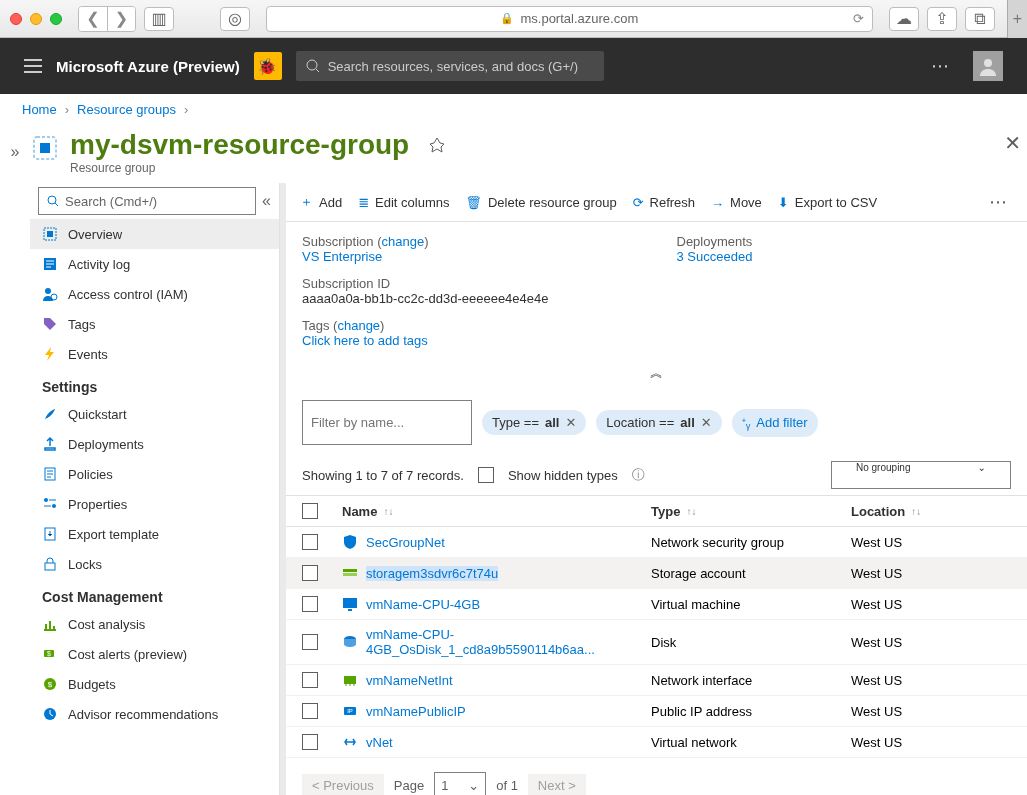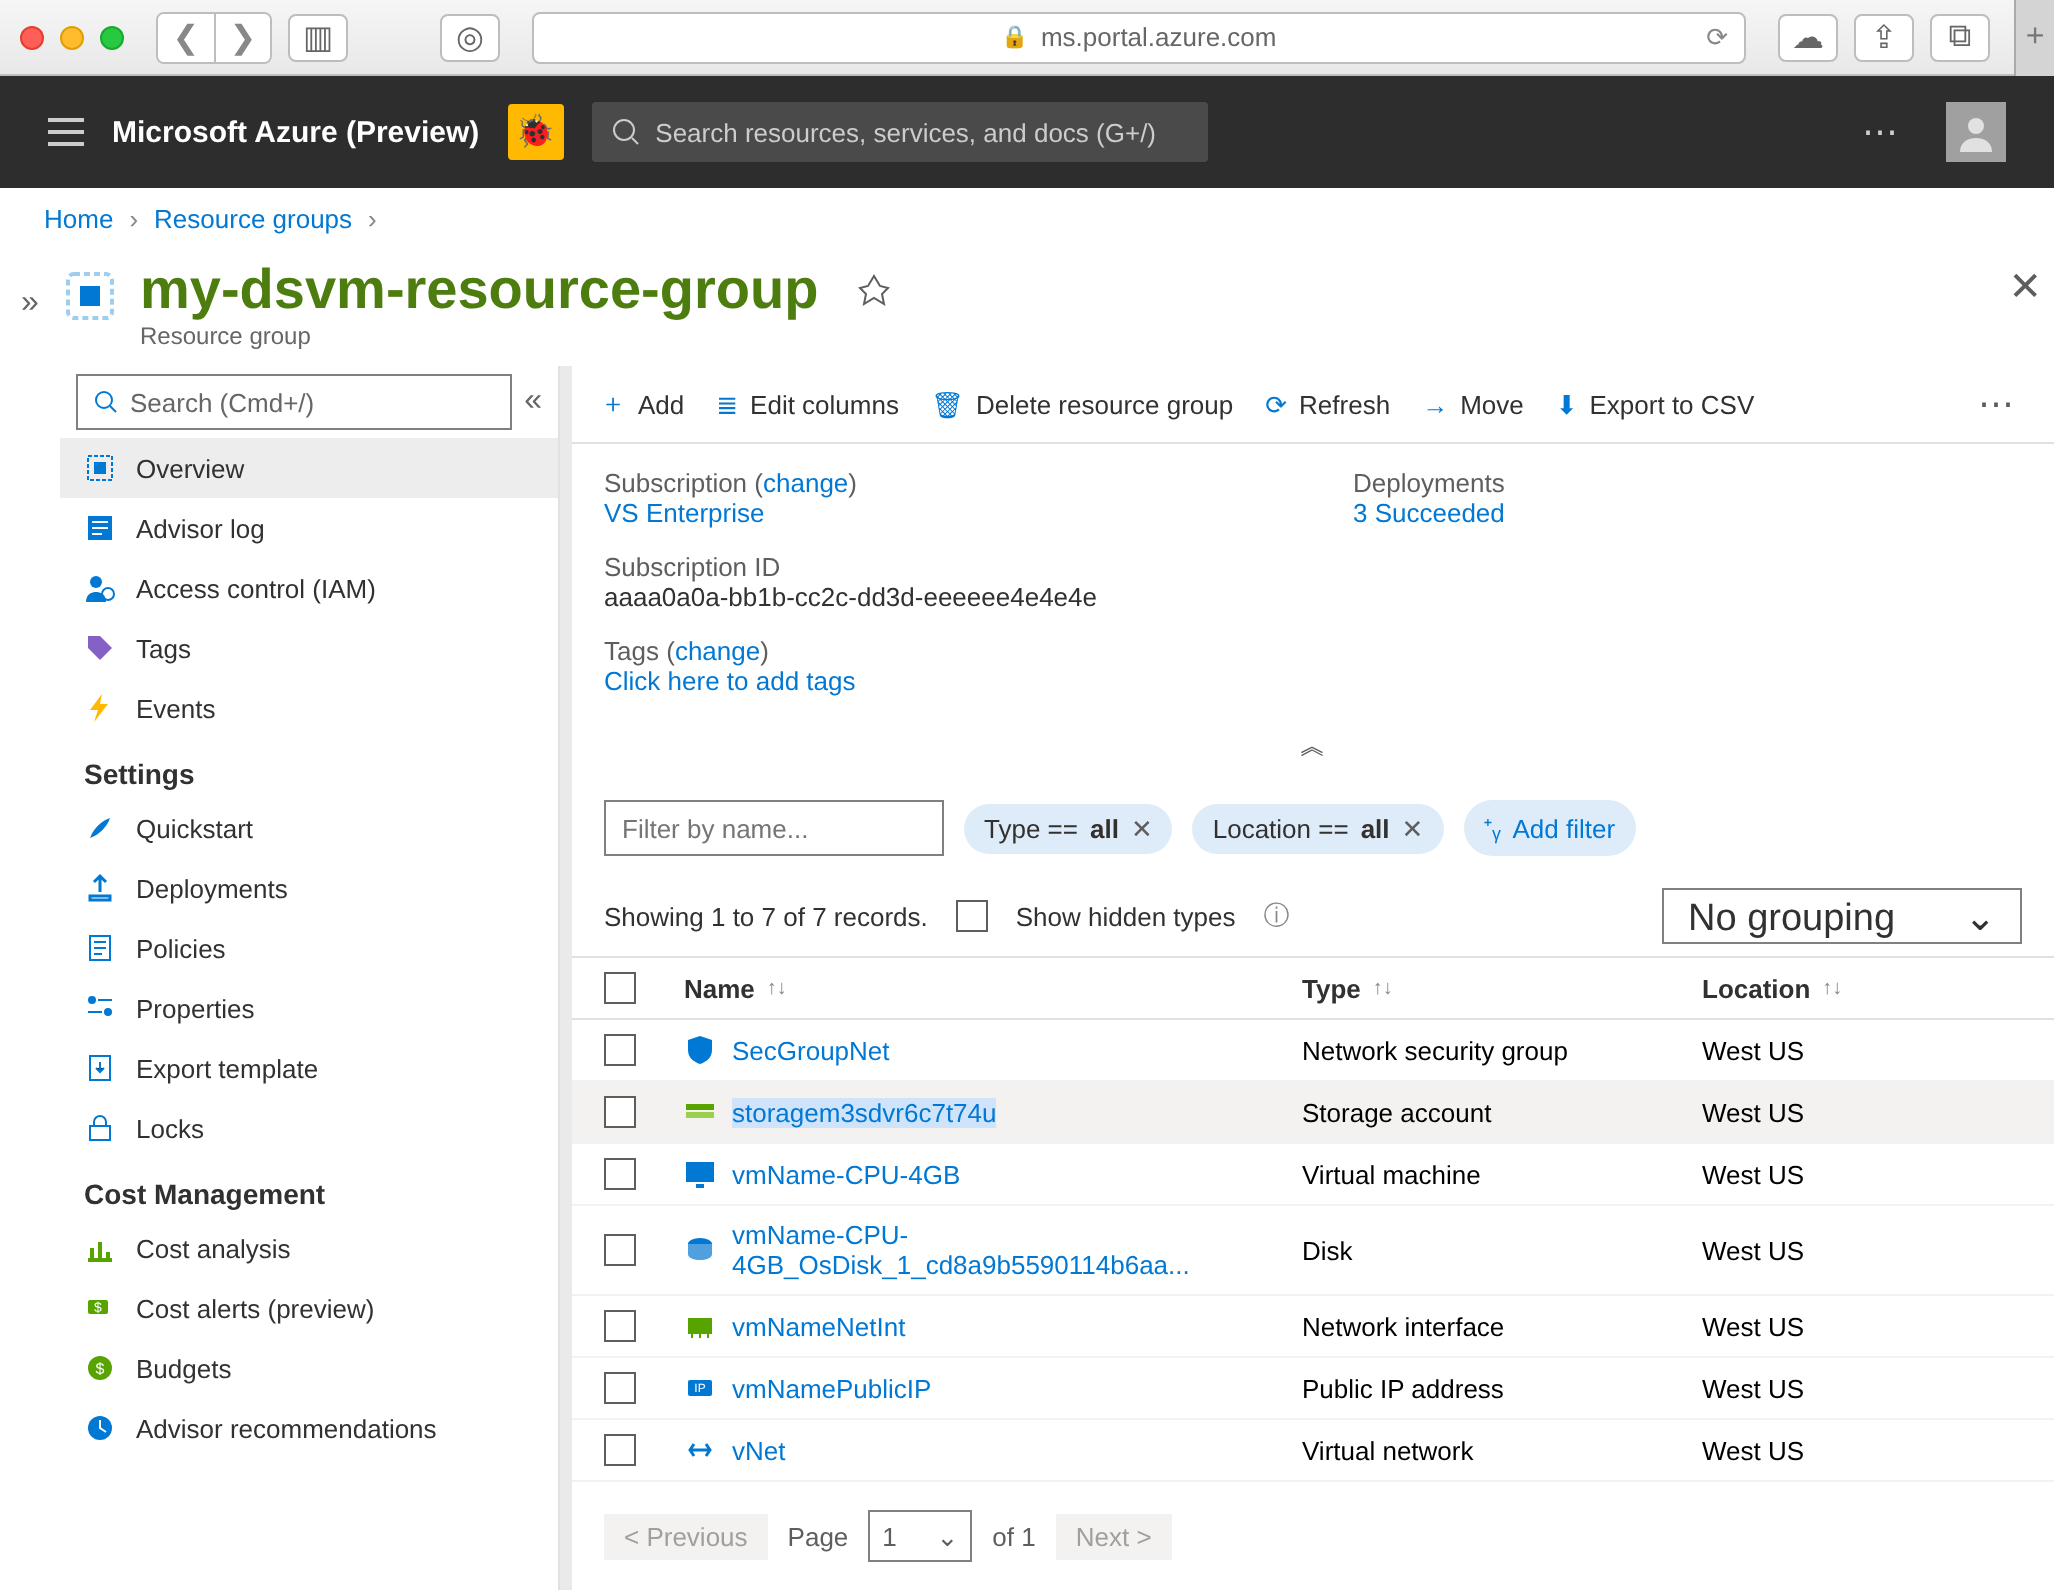--- a/index.html
+++ b/index.html
@@ -75,29 +75,29 @@
 .tb-item svg, .tb-icon { color: #0078d4; }
 .tb-more { margin-left: auto; color: #605e5c; font-size: 18px; padding: 0 6px;}
 
 .essentials { padding: 12px 16px 4px; display: grid; grid-template-columns: 1fr 1fr; column-gap: 40px; row-gap: 12px; font-size: 13px; position: relative;}
 .ess-label { color: #605e5c; }
 .ess-val { color: #323130; }
 .ess-link { color: #0078d4; cursor: pointer; }
 .ess-chevron { text-align: center; grid-column: 1 / -1; color: #605e5c; cursor: pointer; padding: 4px 0;}
 
 .filters { display: flex; align-items: center; gap: 10px; padding: 10px 16px; font-size: 13px; flex-wrap: wrap;}
-.filter-input { width: 170px; height: 28px; border: 1px solid #808080; padding: 0 8px; color: #666; font-size: 13px;}
+.filter-input { width: 170px; height: 45px; border: 1px solid #808080; padding: 0 8px; color: #666; font-size: 13px;}
 .filter-pill { background: #deecf9; color: #323130; padding: 5px 10px; border-radius: 14px; display: flex; align-items: center; gap: 6px;}
 .filter-pill .fp-x { color: #605e5c; cursor: pointer;}
 .add-filter { display: flex; align-items: center; gap: 6px; color: #0078d4; cursor: pointer; background:#deecf9; padding:5px 10px; border-radius:14px;}
 
 .list-meta { display: flex; align-items: center; gap: 14px; padding: 6px 16px; font-size: 13px; color: #323130;}
 .checkbox { width: 16px; height: 16px; border: 1px solid #605e5c; background: #fff; }
 .info-icon { color: #888; }
-.no-grouping { margin-left: auto; border: 1px solid #808080; height: 28px; width: 180px; display: flex; align-items: flex-end; justify-content: space-between; padding: 0 12px; font-size: 19px;}
+.no-grouping { margin-left: auto; border: 1px solid #808080; height: 28px; width: 180px; display: flex; align-items: flex-start; justify-content: space-between; padding: 0 24px; font-size: 10px;}
 
 .table { font-size: 13px; }
 .thead, .trow { display: grid; grid-template-columns: 40px 1fr 200px 160px; align-items: center; padding: 7px 16px; }
 .thead { border-top: 1px solid #e1e1e1; border-bottom: 1px solid #e1e1e1; font-weight: 600; color: #323130;}
 .th { display: flex; align-items: center; gap: 6px;}
 .sort-icon { color: #888; font-size: 10px;}
 .trow { border-bottom: 1px solid #f3f2f1; }
 .trow.highlight { background: #f3f2f1; }
 .rname { display: flex; align-items: center; gap: 8px; color: #0078d4; cursor: pointer;}
 .rname .res-icon { width: 16px; height: 16px; display:flex; align-items:center; justify-content:center;}
@@ -217,21 +217,21 @@
               </span>
               <span>Overview</span>
             </div>
             <div class="sidebar-item">
               <span class="si-icon">
                 <svg width="16" height="16">
                   <rect x="2" y="2" width="12" height="12" fill="#0078d4"></rect>
                   <path d="M4 5h8M4 8h8M4 11h5" stroke="#fff"></path>
                 </svg>
               </span>
-              <span>Advisor log</span>
+              <span>Activity log</span>
             </div>
             <div class="sidebar-item">
               <span class="si-icon">
                 <svg width="16" height="16">
                   <circle cx="6" cy="5" r="3" fill="#0078d4"></circle>
                   <path d="M1 15c0-4 3-5 5-5s5 1 5 5" fill="#0078d4"></path>
                   <circle cx="12" cy="11" r="3" fill="none" stroke="#0078d4"></circle>
                 </svg>
               </span>
               <span>Access control (IAM)</span>

